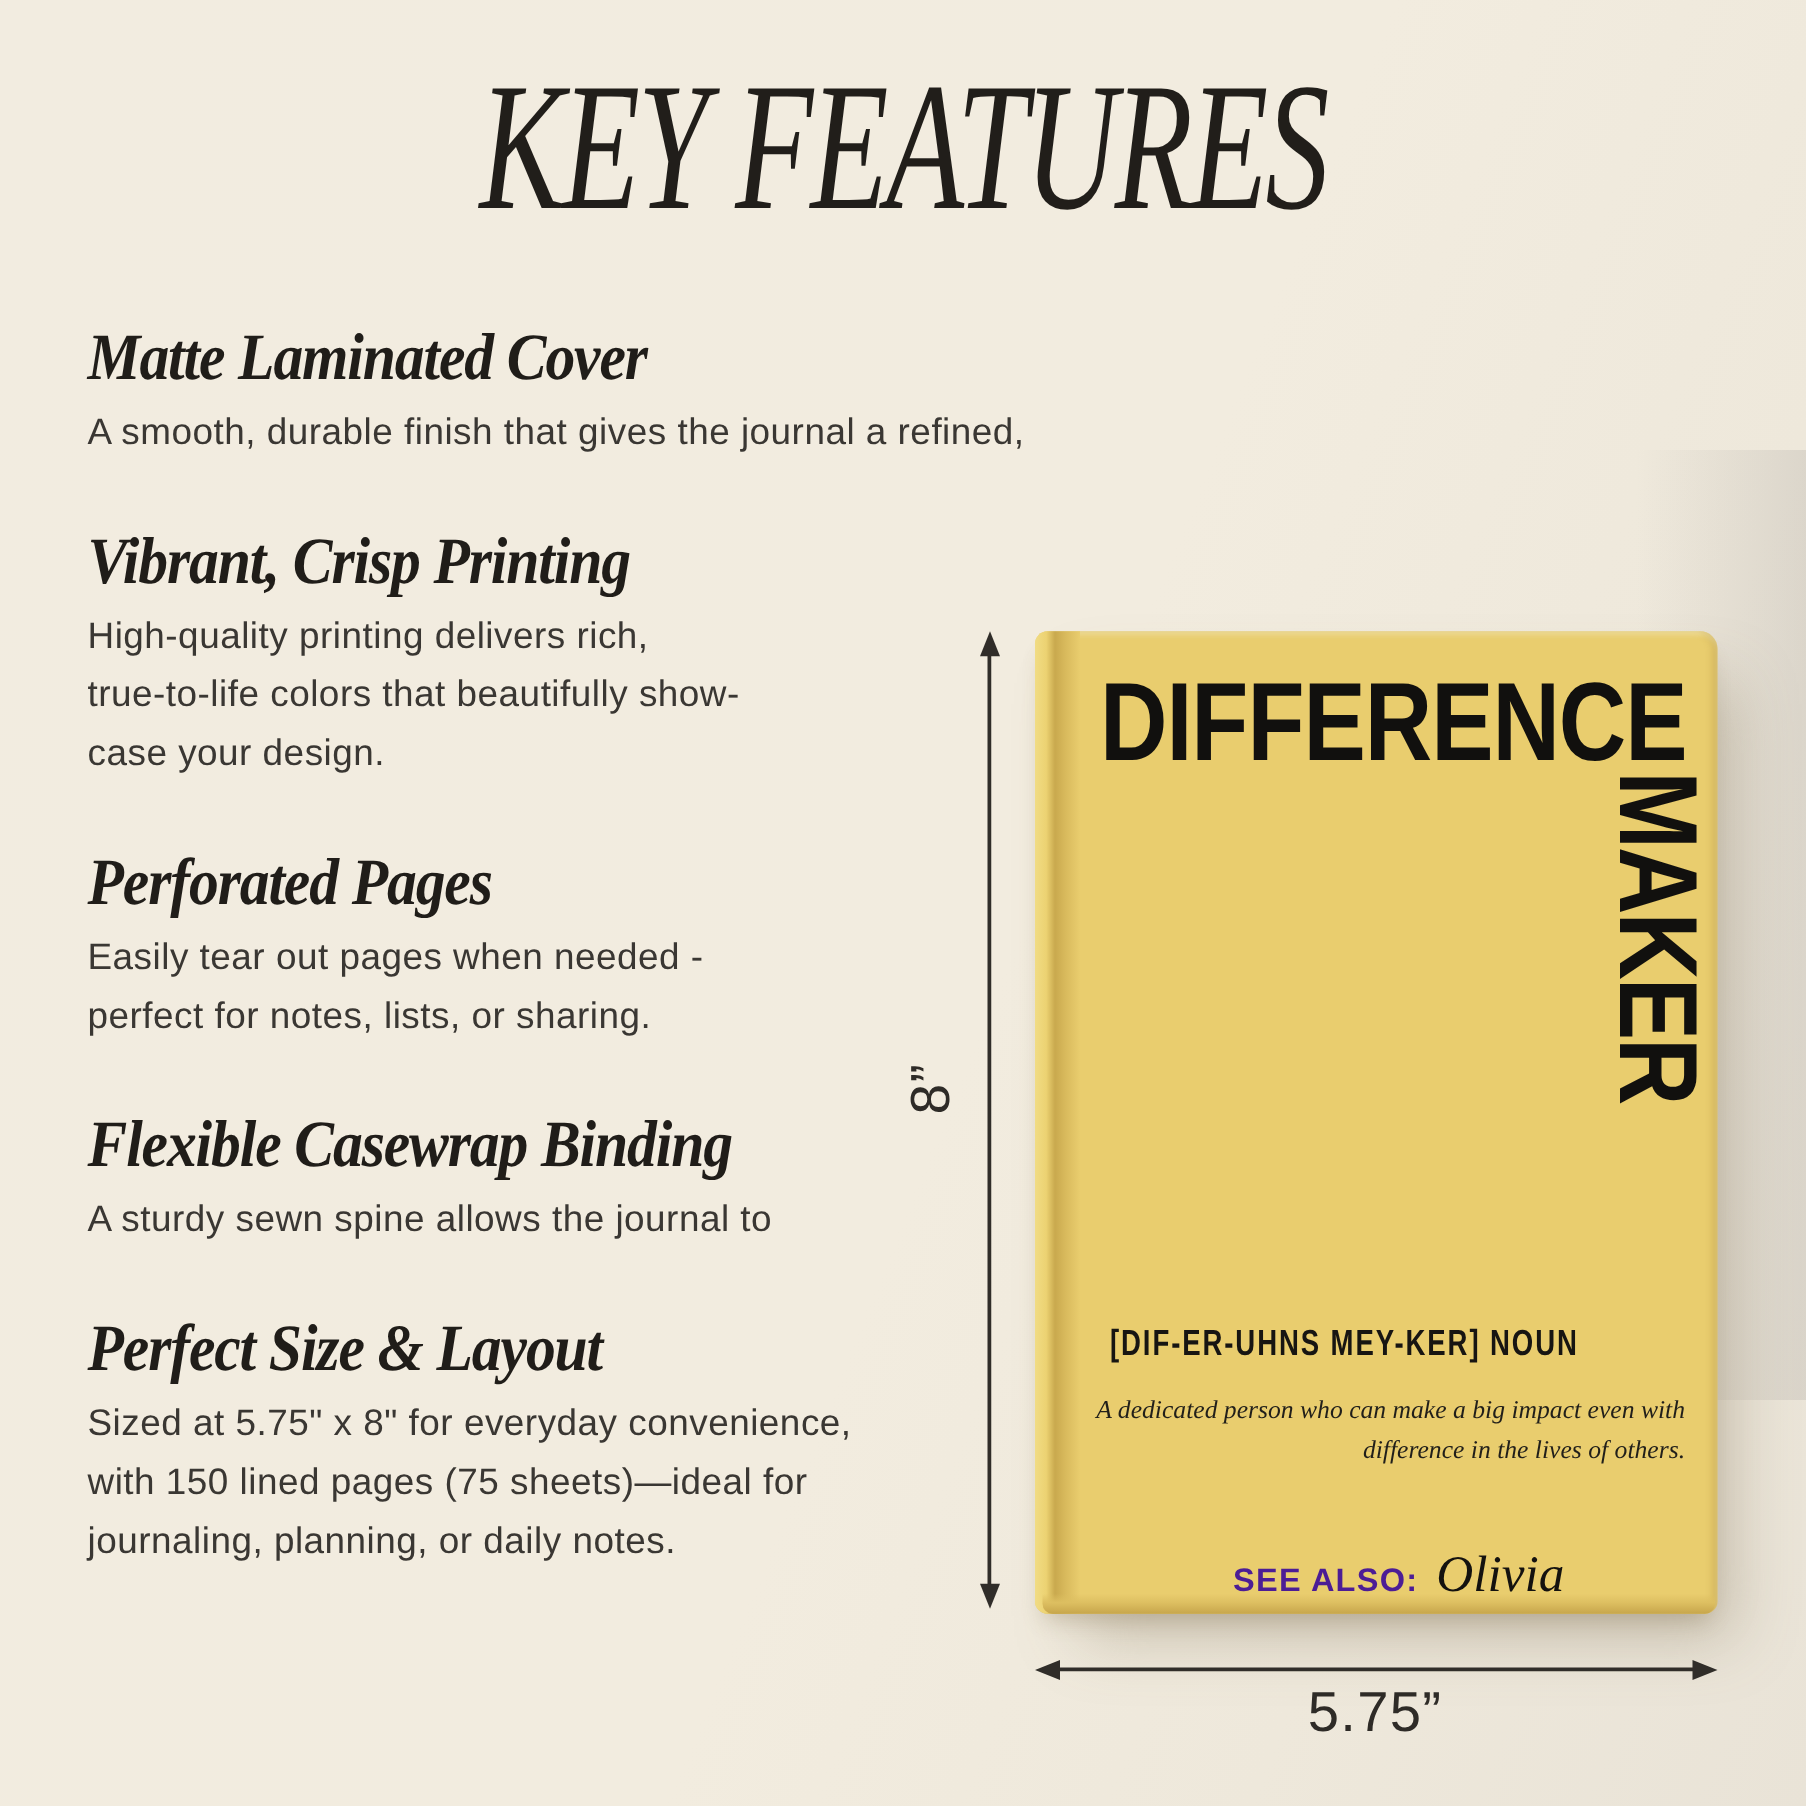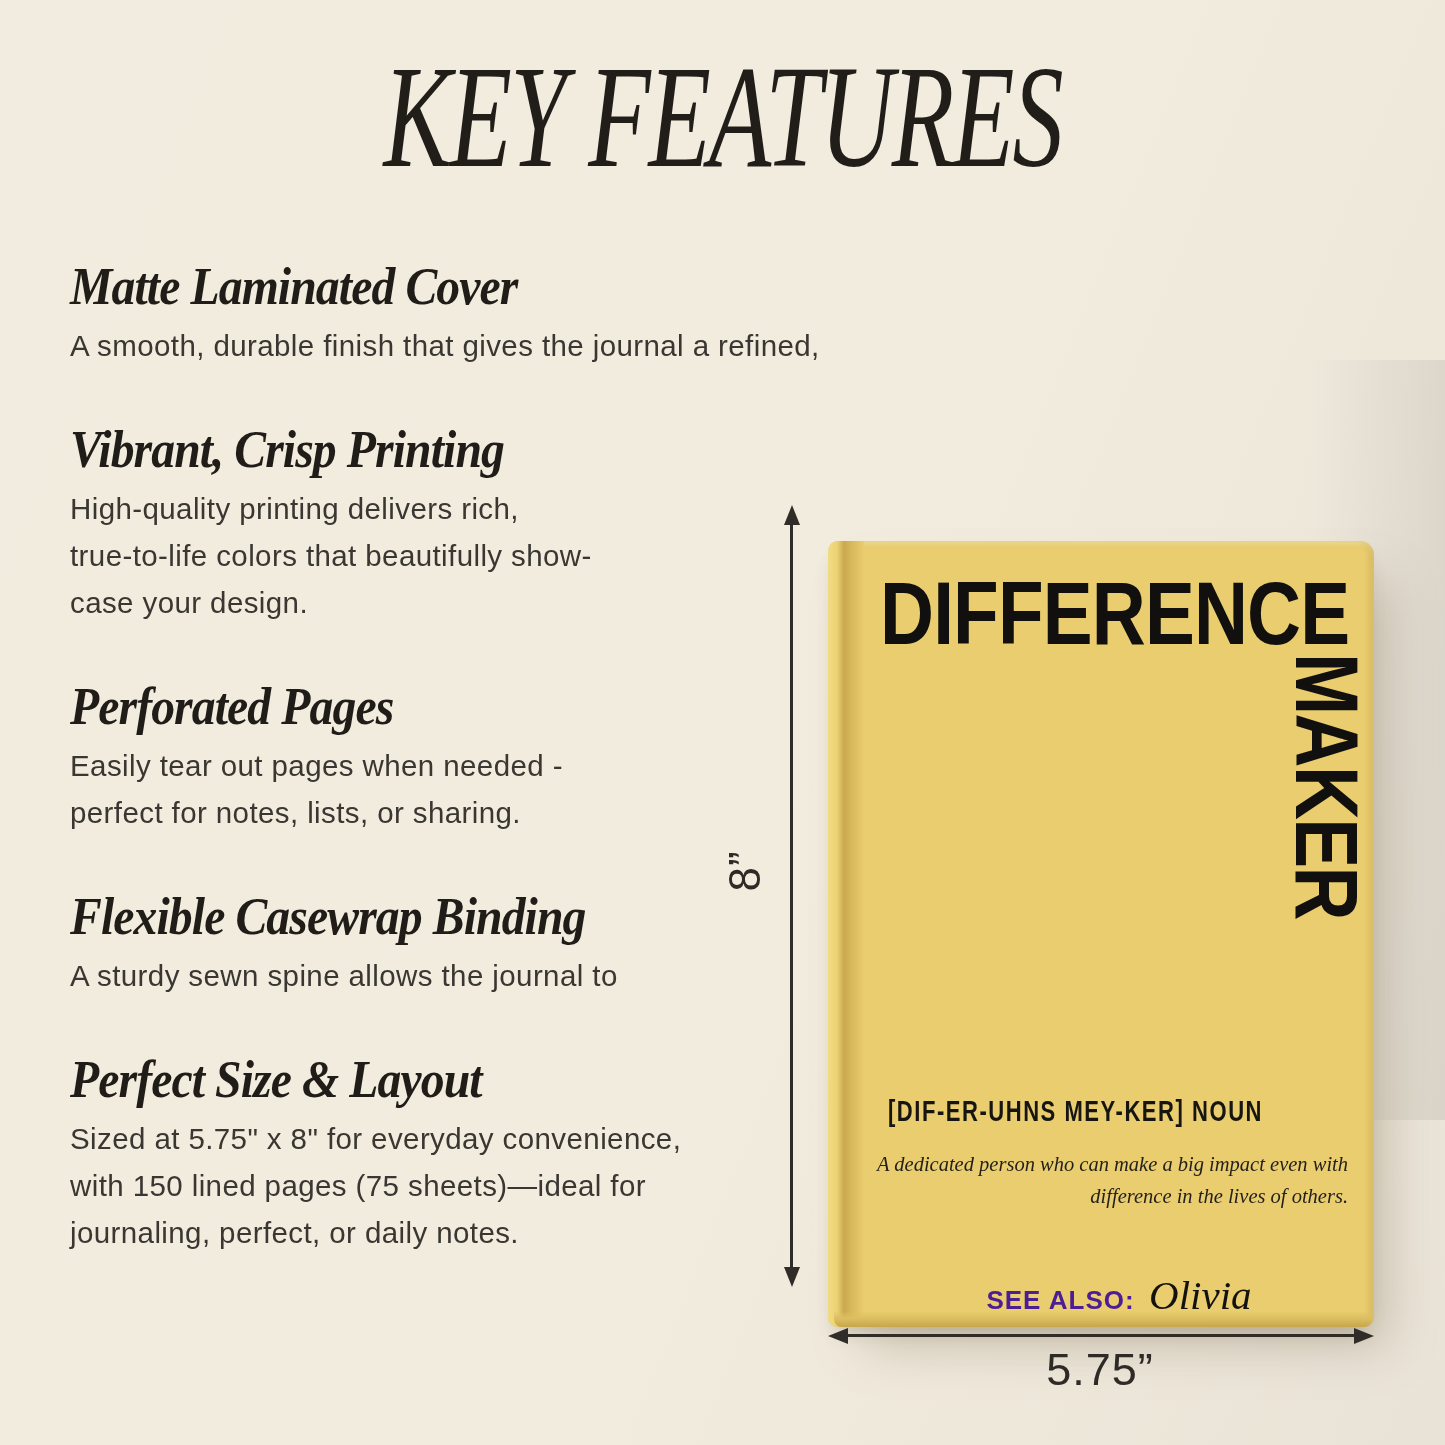--- a/index.html
+++ b/index.html
@@ -34,21 +34,20 @@
   }
   
   .journal {
     position:absolute; left:828px; top:505px; width:546px; height:786px;
     background:#e9cd6e;
     border-radius:10px 14px 10px 10px;
     box-shadow: 24px 30px 50px -12px rgba(130,115,85,0.35),
                 0 12px 18px -8px rgba(120,100,60,0.30),
                 inset -4px 0 6px rgba(150,120,50,0.28),
                 inset 0 3px 4px rgba(255,245,200,0.55);
-    margin-top: 36px;
   }
   .journal .spine {
     position:absolute; left:0; top:0; bottom:0; width:36px;
     border-radius:10px 0 0 10px;
     background: linear-gradient(to right,
       #f1dc84 0px, #ecd272 9px, #c9a94e 16px, #d8b95c 24px, #e9cd6e 36px);
   }
   .journal .page-edge {
     position:absolute; left:6px; right:2px; bottom:0; height:16px;
     border-radius:0 0 8px 8px;
@@ -144,21 +143,21 @@
       <div class="feature-line">perfect for notes, lists, or sharing.</div>
     </div>
     <div class="feature">
       <div class="feature-heading">Flexible Casewrap Binding</div>
       <div class="feature-line">A sturdy sewn spine allows the journal to</div>
     </div>
     <div class="feature">
       <div class="feature-heading">Perfect Size &amp; Layout</div>
       <div class="feature-line">Sized at 5.75" x 8" for everyday convenience,</div>
       <div class="feature-line">with 150 lined pages (75 sheets)—ideal for</div>
-      <div class="feature-line">journaling, perfect, or daily notes.</div>
+      <div class="feature-line">journaling, planning, or daily notes.</div>
     </div>
   </div>
 
   <div class="journal">
     <div class="spine"></div>
     <div class="page-edge"></div>
     <div class="cover-title">DIFFERENCE</div>
     <div class="cover-title-vertical">MAKER</div>
     <div class="pronunciation">[DIF-ER-UHNS MEY-KER] NOUN</div>
     <div class="definition">

